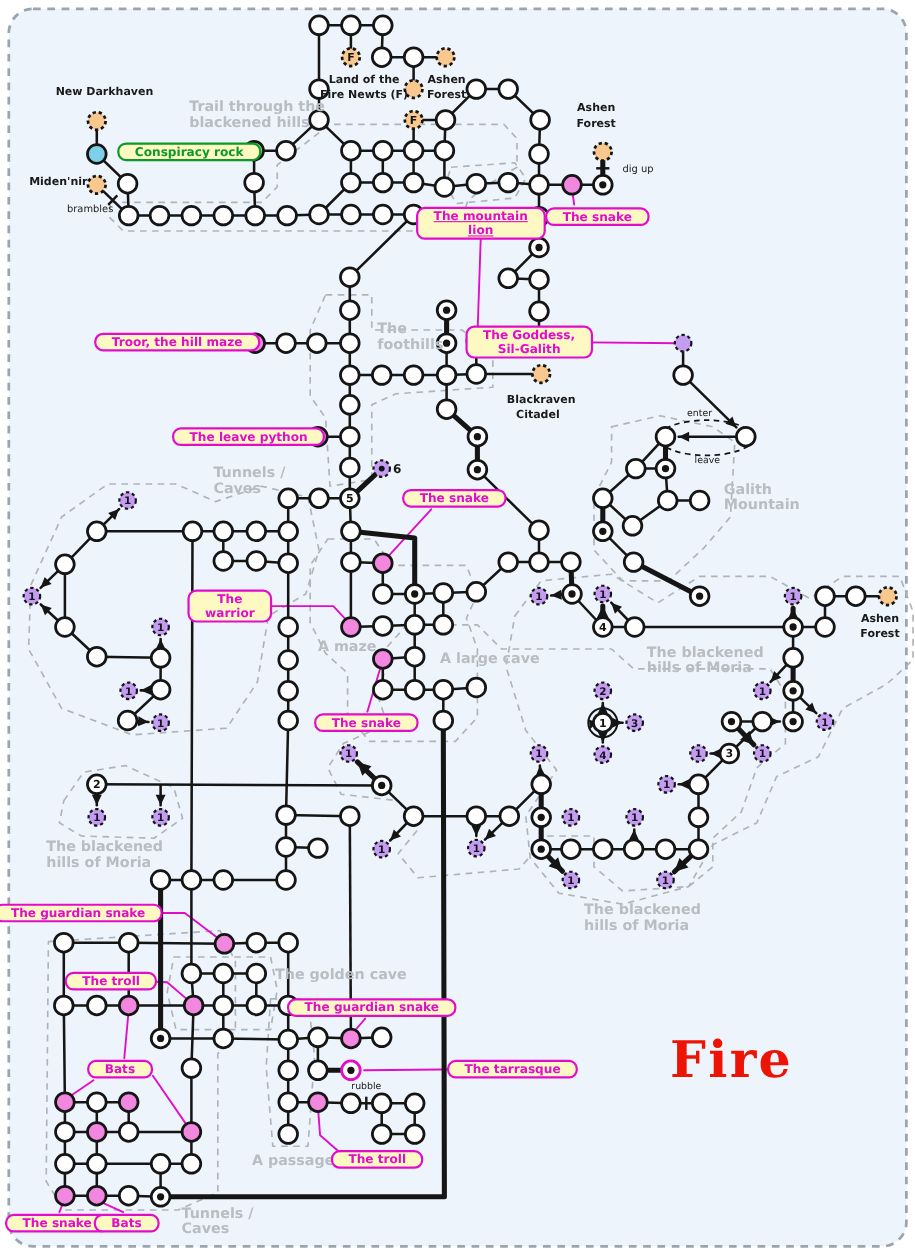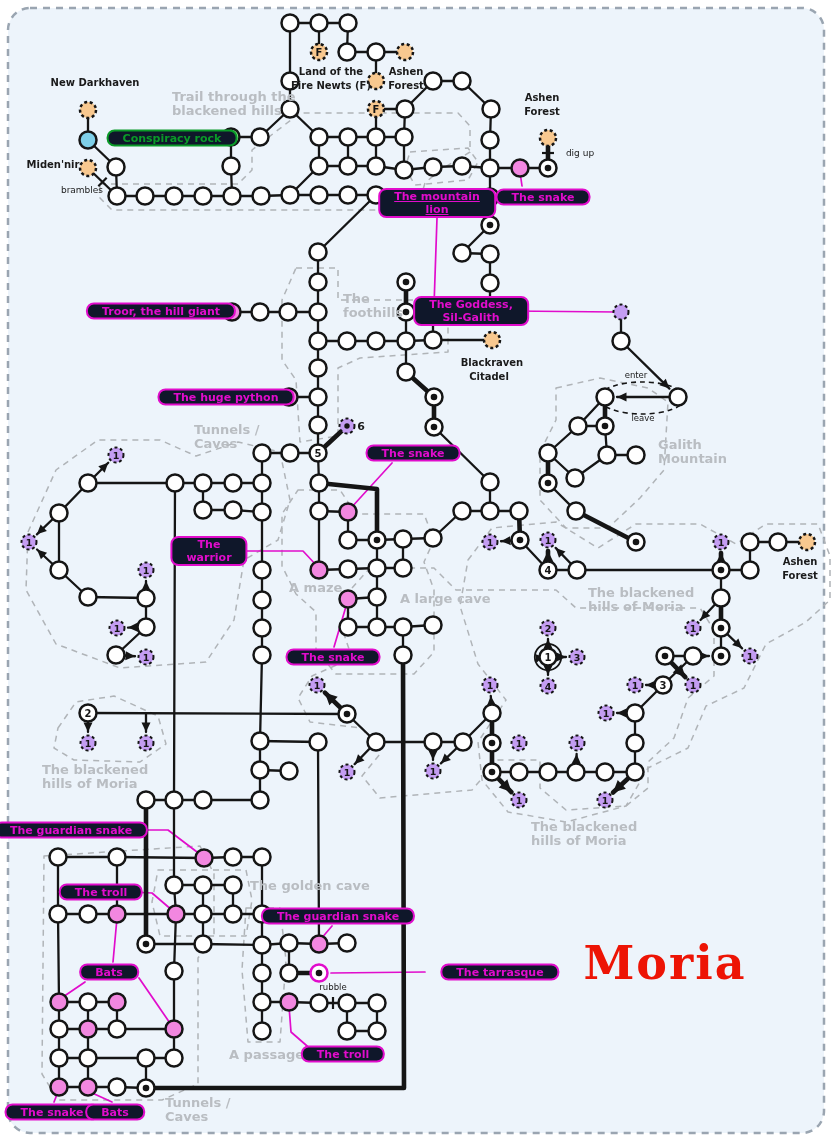--- a/index.html
+++ b/index.html
@@ -1,19 +1,19 @@
 <!DOCTYPE html>
 <html><head>
 <meta charset="utf-8">
 <style>
   html,body{margin:0;padding:0;background:#ffffff;}
   #stage{position:relative;width:832px;height:1141px;overflow:hidden;
          font-family:"DejaVu Sans","Liberation Sans",sans-serif;}
   #mapsvg{position:absolute;left:0;top:0;}
-  .mbox{position:absolute;transform:translate(-50%,-50%);background:#0f172a;
+  .mbox{position:absolute;transform:translate(-50%,-50%);background:#fef9c3;
         border:2px solid #e10ccc;border-radius:8px;padding:0px 14px;
         font-size:11px;font-weight:bold;color:#e10ccc;line-height:13px;
         text-align:center;white-space:pre;z-index:5;}
   .title{position:absolute;transform:translate(-50%,-50%);
          font-family:"DejaVu Serif","Liberation Serif",serif;
          font-weight:bold;font-size:46px;letter-spacing:2px;z-index:4;}
 </style>
 </head>
 <body>
 
@@ -697,34 +697,34 @@
       <text x="588" y="611" text-anchor="start" font-size="13" font-weight="bold" fill="#b9bdc2">hills of Moria</text>
       <text x="531" y="831" text-anchor="start" font-size="13" font-weight="bold" fill="#b9bdc2">The blackened</text>
       <text x="531" y="845" text-anchor="start" font-size="13" font-weight="bold" fill="#b9bdc2">hills of Moria</text>
       <text x="42" y="774" text-anchor="start" font-size="13" font-weight="bold" fill="#b9bdc2">The blackened</text>
       <text x="42" y="788" text-anchor="start" font-size="13" font-weight="bold" fill="#b9bdc2">hills of Moria</text>
       <text x="250" y="890" text-anchor="start" font-size="13" font-weight="bold" fill="#b9bdc2">The golden cave</text>
       <text x="165" y="1107" text-anchor="start" font-size="13" font-weight="bold" fill="#b9bdc2">Tunnels /</text>
       <text x="165" y="1121" text-anchor="start" font-size="13" font-weight="bold" fill="#b9bdc2">Caves</text>
       <text x="229" y="1059" text-anchor="start" font-size="13" font-weight="bold" fill="#b9bdc2">A passage</text>
     </svg>
-  <div class="title" style="left: 665px; top: 963px; color: rgb(237, 20, 5);">Moria</div>
+  <div class="title" style="left: 665px; top: 963px; color: rgb(237, 20, 5);">Fire</div>
 <div class="mbox" style="left: 172px; top: 138px; border-color: rgb(10, 154, 40); color: rgb(10, 154, 40);">Conspiracy rock</div>
-    <div class="mbox" style="left: 161px; top: 311px;">Troor, the hill giant</div>
-    <div class="mbox" style="left: 226px; top: 397px;">The huge python</div>
+    <div class="mbox" style="left: 161px; top: 311px;">Troor, the hill maze</div>
+    <div class="mbox" style="left: 226px; top: 397px;">The leave python</div>
     <div class="mbox" style="left: 437px; top: 203px; text-decoration: underline;">The mountain
 lion</div>
     <div class="mbox" style="left: 543px; top: 197px;">The snake</div>
-    <div class="mbox" style="left: 471px; top: 311px;">The Goddess,
+    <div class="mbox" style="left: 481px; top: 311px;">The Goddess,
 Sil-Galith</div>
     <div class="mbox" style="left: 413px; top: 453px;">The snake</div>
     <div class="mbox" style="left: 209px; top: 551px;">The
 warrior</div>
     <div class="mbox" style="left: 333px; top: 657px;">The snake</div>
     <div class="mbox" style="left: 71px; top: 830px;">The guardian snake</div>
     <div class="mbox" style="left: 101px; top: 892px;">The troll</div>
     <div class="mbox" style="left: 109px; top: 972px;">Bats</div>
     <div class="mbox" style="left: 338px; top: 916px;">The guardian snake</div>
-    <div class="mbox" style="left: 466px; top: 972px; margin-left: 34px;">The tarrasque</div>
+    <div class="mbox" style="left: 466px; top: 972px;">The tarrasque</div>
     <div class="mbox" style="left: 343px; top: 1054px;">The troll</div>
     <div class="mbox" style="left: 52px; top: 1112px;">The snake</div>
     <div class="mbox" style="left: 115px; top: 1112px;">Bats</div>
   </div>
 
 </body></html>

